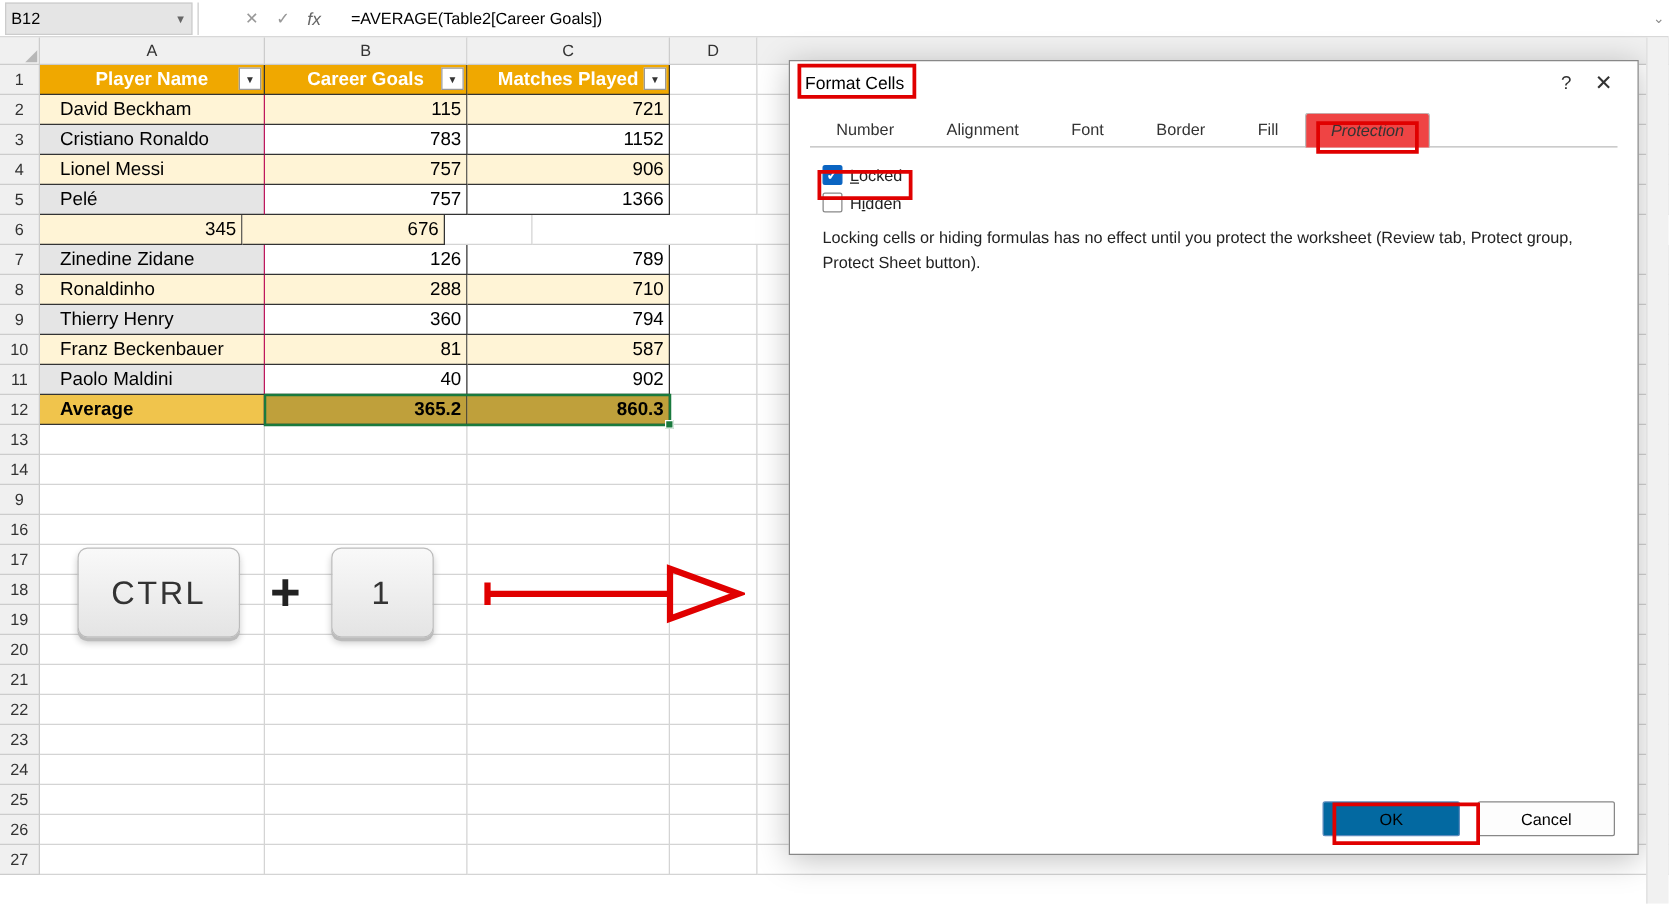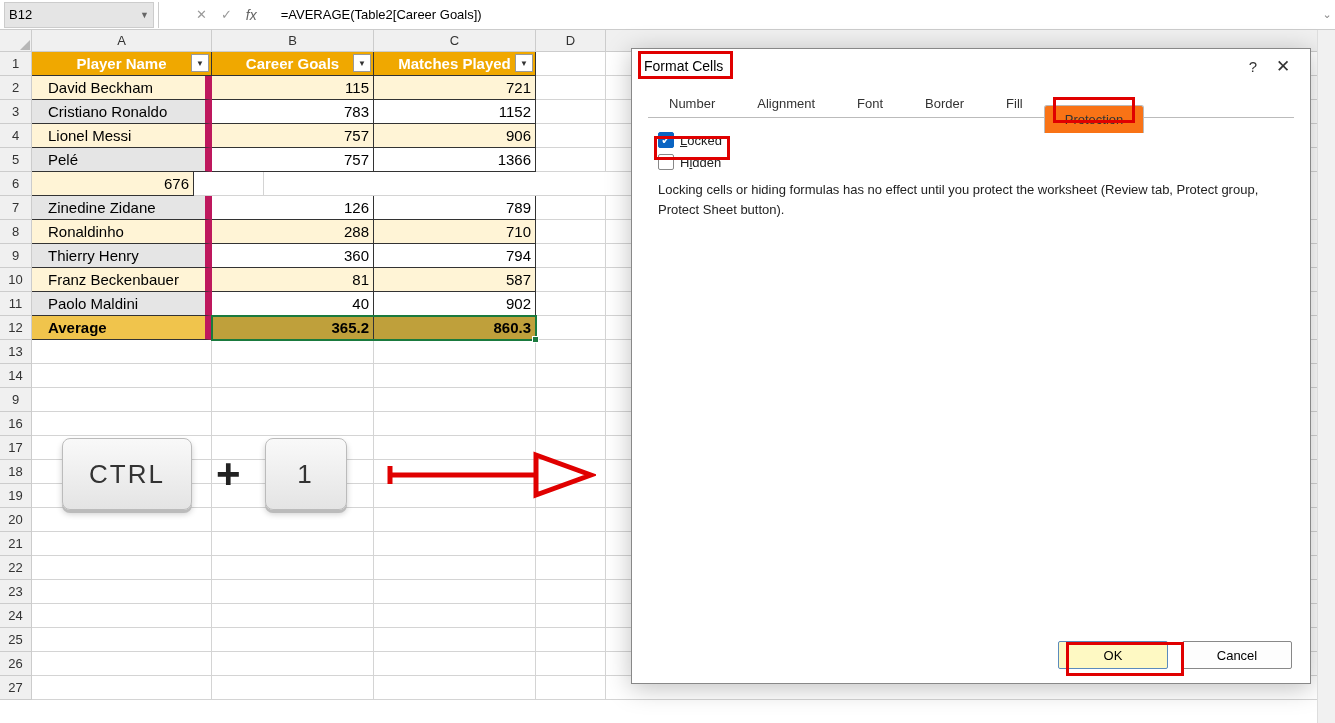--- a/index.html
+++ b/index.html
@@ -25,21 +25,21 @@
 .row-h { width: 32px; border-right: 1px solid #ccc; border-bottom: 1px solid #ccc; background: #f0f0f0; font-size: 13px; color: #333; display: flex; align-items: center; justify-content: center; }
 .cell { border-right: 1px solid #d4d4d4; border-bottom: 1px solid #d4d4d4; display: flex; align-items: center; padding: 0 4px; font-size: 15px; }
 .cA { width: 180px; }
 .cB { width: 162px; }
 .cC { width: 162px; }
 .cD { width: 70px; }
 .cE { width: 729px; }
 
 .th-cell { background: #f0a800; color: #fff; font-weight: bold; justify-content: center; position: relative; border-right: 1px solid #333; border-bottom: 1px solid #333; }
 .dd-btn { position: absolute; right: 2px; top: 2px; width: 18px; height: 18px; background: #fff; border: 1px solid #999; display: flex; align-items: center; justify-content: center; font-size: 8px; color: #333; }
-.cellA-data { background: #fff4d6; border-right: 7px solid #be185d; border-bottom: 1px solid #333; padding-left: 16px; }
+.cellA-data { background: #fff4d6; border-right: 1px solid #be185d; border-bottom: 1px solid #333; padding-left: 16px; }
 .cellA-data.alt { background: #e5e5e5; }
 .cellBC-data { text-align: right; justify-content: flex-end; border-right: 1px solid #333; border-bottom: 1px solid #333; }
 .cellBC-data.odd { background: #fff4d6; }
 .avg-row .cellA-data { font-weight: bold; background: #f0c44c; }
 .avg-row .cellBC-data { font-weight: bold; background: #bfa03b; }
 
 
 .sel-outline { position: absolute; border: 2px solid #1a7a3e; pointer-events: none; }
 .sel-handle { position: absolute; width: 7px; height: 7px; background: #1a7a3e; border: 1px solid #fff; }
 
@@ -53,30 +53,30 @@
 .arrow-svg { position: absolute; }
 
 
 .dialog { position: absolute; left: 631px; top: 48px; width: 680px; height: 636px; background: #fff; border: 1px solid #888; box-shadow: 0 4px 24px rgba(0,0,0,0.25); }
 .dlg-title { height: 34px; display: flex; align-items: center; justify-content: space-between; padding: 0 12px; font-size: 14px; }
 .dlg-title-left { display: flex; align-items: center; justify-content: flex-end; }
 .dlg-close-x { font-size: 17px; color: #333; width: 30px; text-align: center; }
 .dlg-help { font-size: 15px; color: #333; width: 30px; text-align: center; }
 .dlg-tabs { display: flex; gap: 0; padding: 0 16px; margin-top: 6px; }
 .dlg-tab { padding: 6px 20px; font-size: 13px; color: #333; border: 1px solid transparent; border-bottom: none; }
-.dlg-tab.active { border-color: #bbb; background: #f97316; border-top-left-radius: 3px; border-top-right-radius: 3px; position: relative; top: 16px; }
+.dlg-tab.active { border-color: #bbb; background: #ef4444; border-top-left-radius: 3px; border-top-right-radius: 3px; position: relative; top: 1px; font-style: italic; }
 .dlg-body { border-top: 1px solid #bbb; margin: 0 16px; padding: 14px 10px; font-size: 13px; color: #222; height: 500px; }
 .chk-row { display: flex; align-items: center; gap: 6px; margin-bottom: 6px; }
 .chk { width: 16px; height: 16px; border: 1px solid #888; border-radius: 2px; display: flex; align-items: center; justify-content: center; background: #fff; }
 .chk.checked { background: #0a64c2; border-color: #0a64c2; }
 .chk.checked::after { content: "✓"; color: #fff; font-size: 12px; font-weight: bold; }
 .dlg-note { margin-top: 10px; line-height: 1.5; color: #222; }
 .dlg-btns { position: absolute; bottom: 14px; right: 18px; display: flex; gap: 14px; }
 .dlg-btn { width: 110px; height: 28px; border: 1px solid #888; background: #fdfdfd; font-size: 13px; display: flex; align-items: center; justify-content: center; border-radius: 2px; }
-.dlg-btn.ok { background: #fef9c3; border-color: #5b8bbd; }
+.dlg-btn.ok { background: #0369a1; border-color: #5b8bbd; }
 
 
 .redbox { position: absolute; border: 3px solid #e00000; pointer-events: none; }
 
 .scroll-right { position: absolute; right: 0; top: 30px; width: 18px; height: 693px; background: #f1f1f1; border-left: 1px solid #ddd; }
 </style>
 </head>
 <body>
 
 <div class="formula-bar">
@@ -154,20 +154,21 @@
       <div class="row">
         <div class="row-h">5</div>
         <div class="cell cA cellA-data alt">Pelé</div>
         <div class="cell cB cellBC-data">757</div>
         <div class="cell cC cellBC-data">1366</div>
         <div class="cell cD"></div>
         <div class="cell cE"></div>
       </div>
       <div class="row">
         <div class="row-h">6</div>
+        <div class="cell cB cellBC-data odd">345</div>
         <div class="cell cC cellBC-data odd">676</div>
         <div class="cell cD"></div>
         <div class="cell cE"></div>
       </div>
       <div class="row">
         <div class="row-h">7</div>
         <div class="cell cA cellA-data alt">Zinedine Zidane</div>
         <div class="cell cB cellBC-data">126</div>
         <div class="cell cC cellBC-data">789</div>
         <div class="cell cD"></div>

